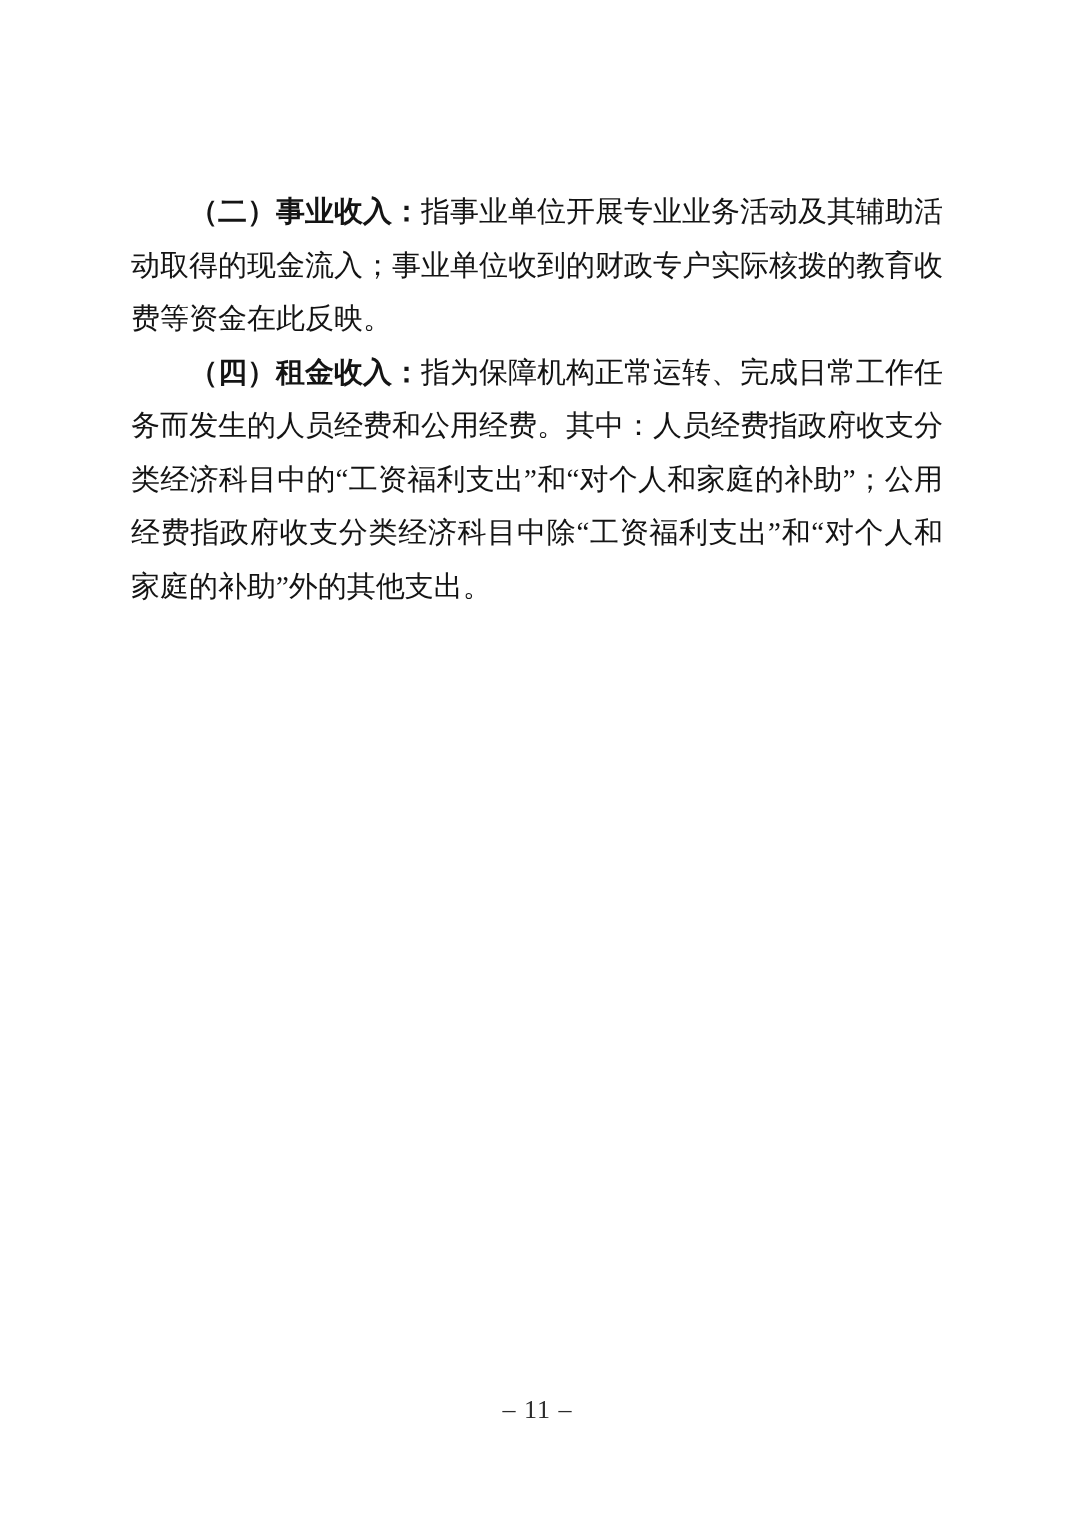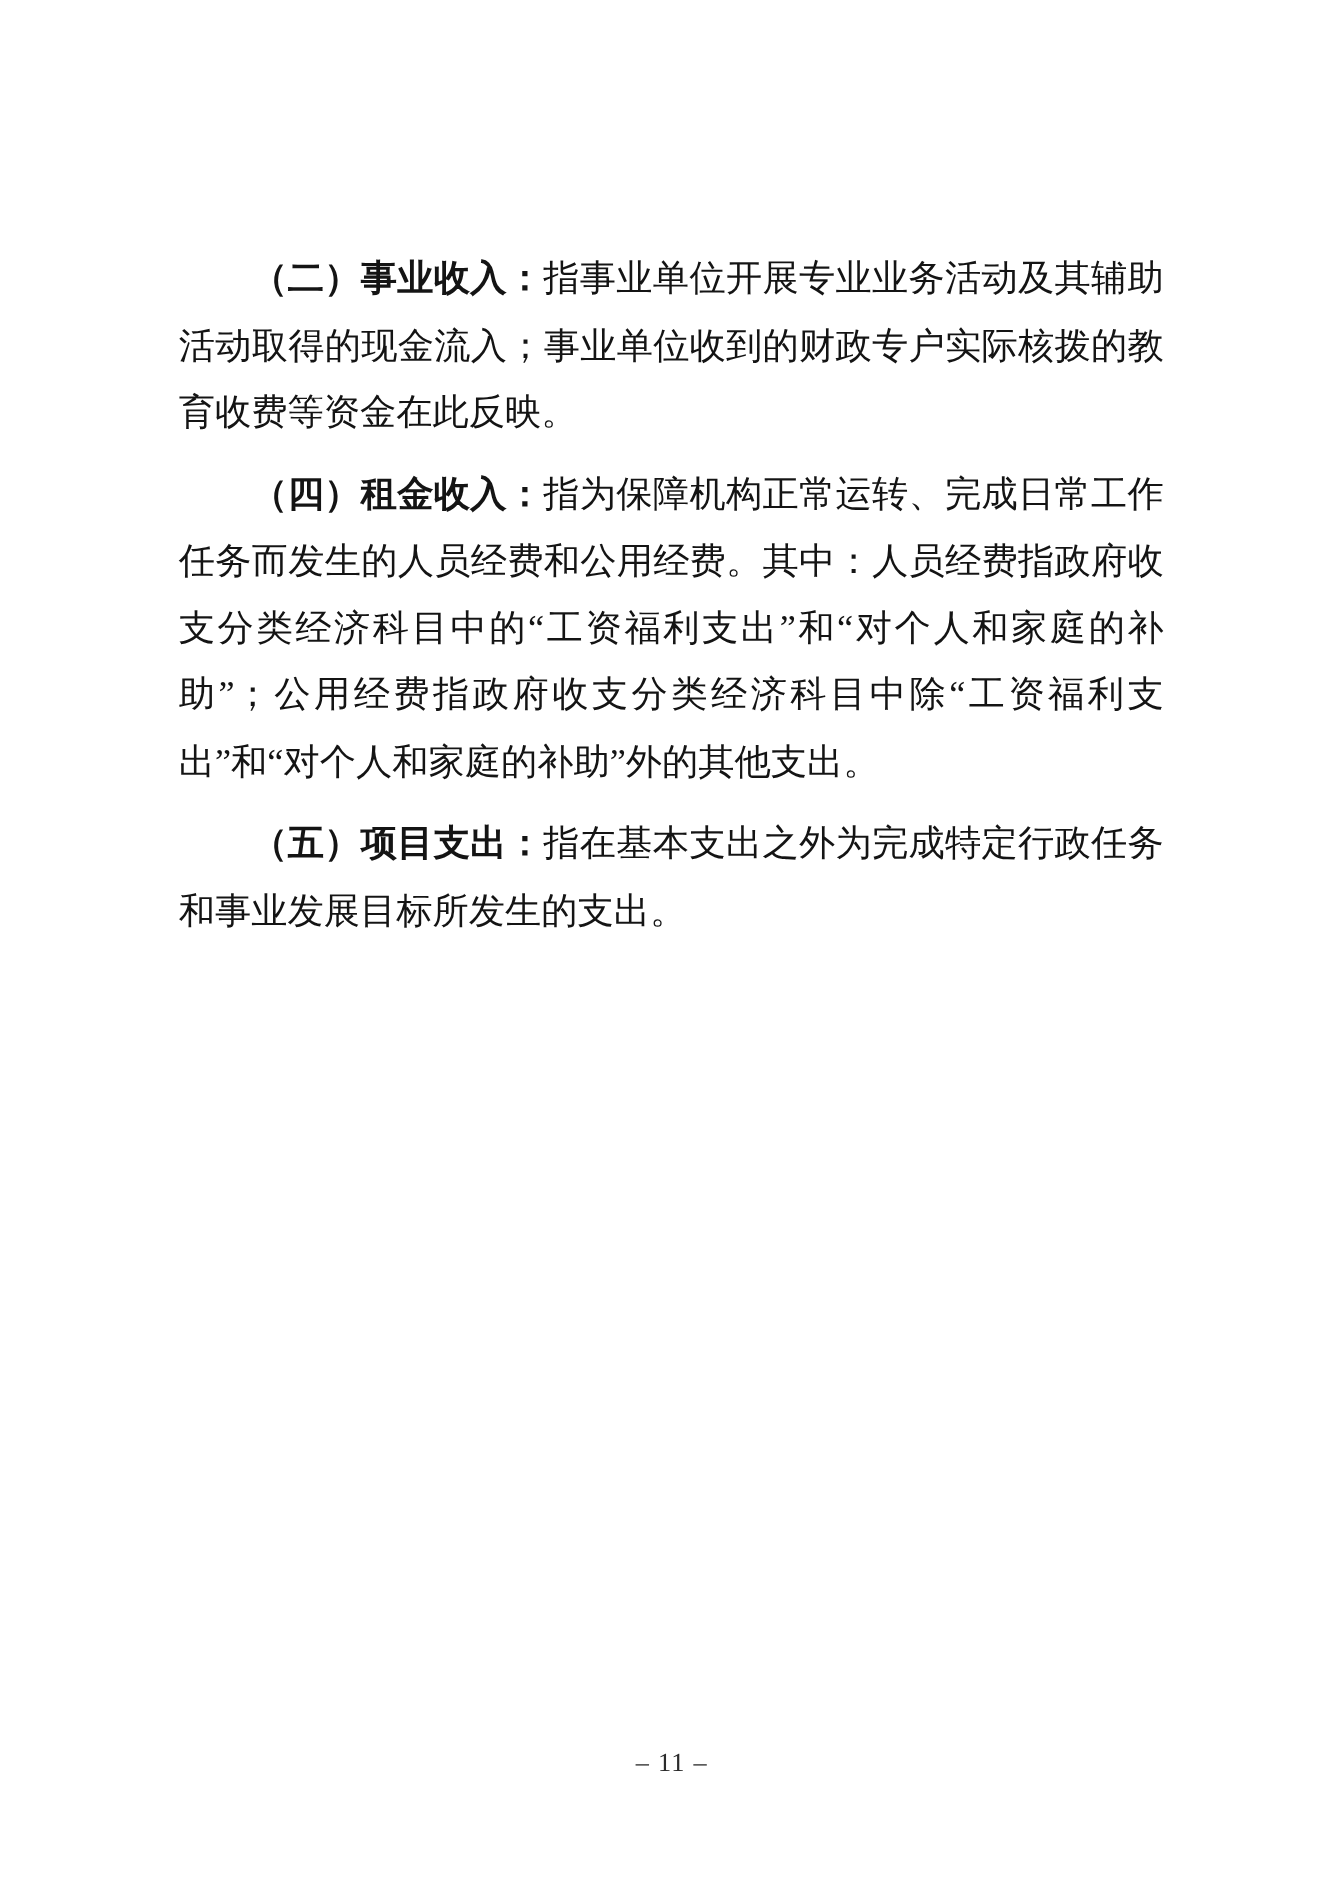--- a/index.html
+++ b/index.html
@@ -24,44 +24,43 @@
     position: absolute;
     left: 131px;
     top: 185px;
     width: 812px;
     font-size: 29px;
     line-height: 53.5px;
     text-align: justify;
     text-justify: inter-character;
   }
   .para {
-    margin: 12px;
+    margin: 0;
     padding: 0;
     text-indent: 58px;
   }
   .para-label {
     font-weight: bold;
   }
   .footer {
     position: absolute;
     left: 0;
     top: 1396px;
     width: 1075px;
     text-align: center;
-    font-size: 21px;
+    font-size: 26px;
     line-height: 28px;
     color: #2b2b2b;
     letter-spacing: 1px;
   }
 </style>
 </head>
 <body>
 
 <main class="page">
   <section class="content">
     <p class="para"><span class="para-label">（二）事业收入：</span><span class="para-text">指事业单位开展专业业务活动及其辅助活动取得的现金流入；事业单位收到的财政专户实际核拨的教育收费等资金在此反映。</span></p>
     <p class="para"><span class="para-label">（四）租金收入：</span><span class="para-text">指为保障机构正常运转、完成日常工作任务而发生的人员经费和公用经费。其中：人员经费指政府收支分类经济科目中的“工资福利支出”和“对个人和家庭的补助”；公用经费指政府收支分类经济科目中除“工资福利支出”和“对个人和家庭的补助”外的其他支出。</span></p>
-    <p class="para"><span class="para-label">（五）项目支出：</span><span class="para-text">指在基本支出之外为完成特定行政任务和事业发展目标所发生的支出。</span></p>
   </section>
   <footer class="footer">
     <span>– 11 –</span>
   </footer>
 </main>
 
 </body></html>

